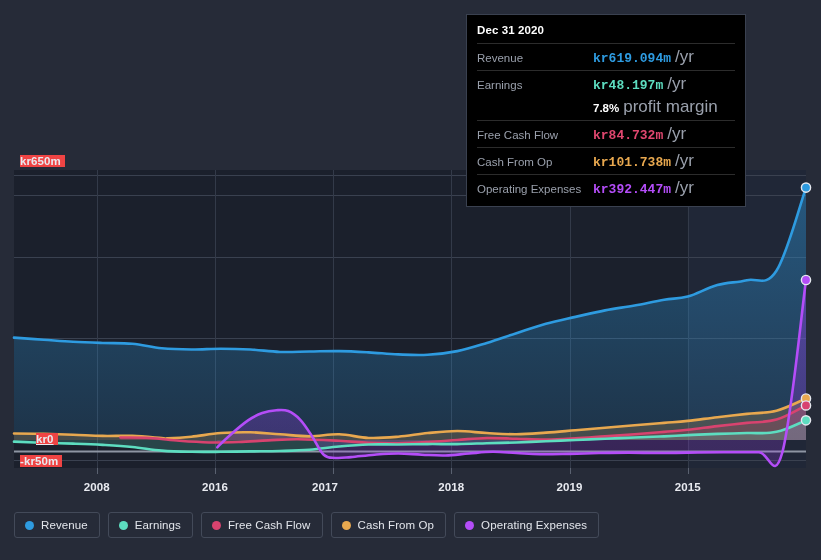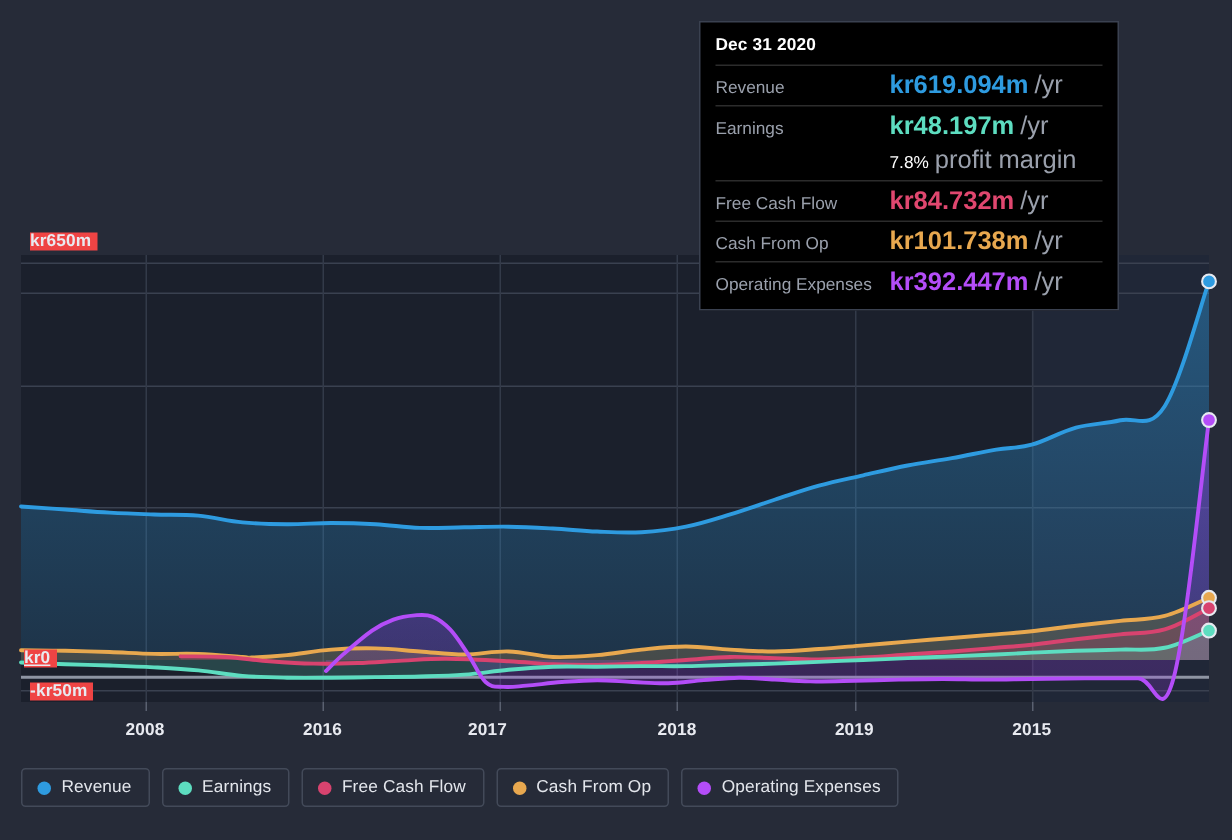--- a/index.html
+++ b/index.html
@@ -29,21 +29,21 @@
     position: absolute;
     color: #E8EAF0;
     font-size: 11.5px;
     font-weight: 700;
     background: #ef4444;
     padding: 0 4px 0 0;
     white-space: nowrap;
     letter-spacing: 0.1px;
   }
   #y-top   { left: 20px; top: 155px; }
-  #y-zero  { left: 16px; top: 433px; text-decoration: underline; }
+  #y-zero  { left: 36px; top: 433px; text-decoration: underline; }
   #y-neg   { left: 20px; top: 455px; }
 
   
   .x-label {
     position: absolute;
     top: 481px;
     color: #E8EAF0;
     font-size: 11.5px;
     font-weight: 700;
     transform: translateX(-50%);
@@ -79,31 +79,32 @@
   .tt-row.noline { border-top: none; padding-top: 0; }
   .tt-label {
     width: 116px;
     flex: 0 0 116px;
     color: #9AA0AC;
     font-size: 11.5px;
     white-space: nowrap;
   }
   .tt-value {
     font-weight: 700;
-    font-size: 17px;
-    white-space: nowrap;
+    font-size: 13px;
+    white-space: nowrap;
+    font-family: Liberation Mono, monospace;
   }
   .tt-unit {
     color: #9AA0AC;
     font-size: 17px;
     font-weight: 400;
     margin-left: 4px;
     white-space: nowrap;
   }
-  .tt-sub-value { color: #FFFFFF; font-weight: 400; font-size: 11.5px; }
+  .tt-sub-value { color: #FFFFFF; font-weight: 700; font-size: 11.5px; }
 
   
   #legend {
     position: absolute;
     left: 14px; top: 512px;
     display: flex;
     gap: 8px;
   }
   .legend-item {
     display: flex;

